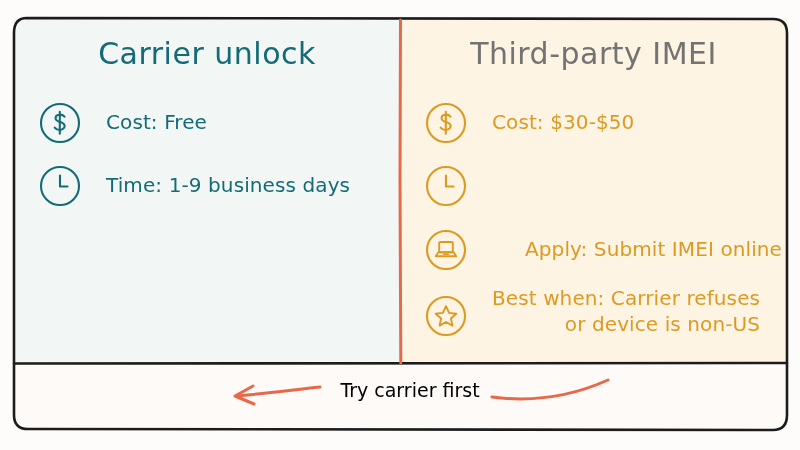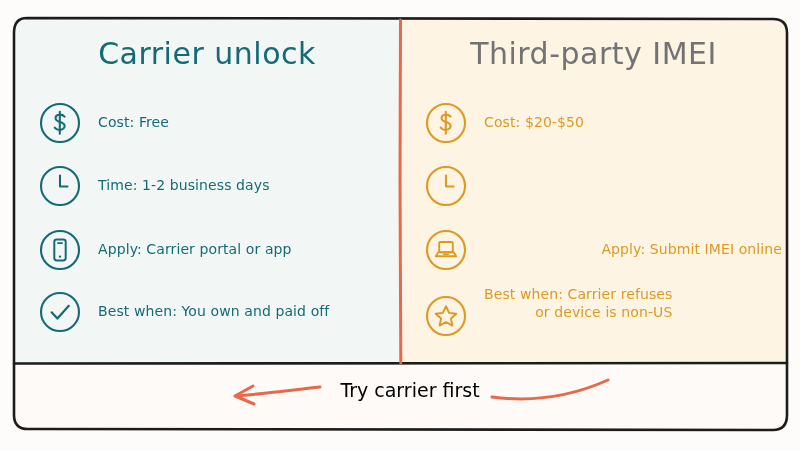--- a/index.html
+++ b/index.html
@@ -85,23 +85,24 @@
 
   .icon-badge {
     flex: 0 0 auto;
     width: 44px;
     height: 44px;
     display: block;
   }
 
   .row-text {
     font-family: "DejaVu Sans", sans-serif;
-    font-size: 14px;
+    font-size: 20px;
     line-height: 1.28;
     letter-spacing: 0.1px;
+    margin-left: 8px;
   }
   .text-teal  { color: #146B76; }
   .text-amber { color: #DD9A22; }
 
   
   .footer-note {
     position: absolute;
     left: 0; top: 0;
     width: 800px;
     height: 450px;
@@ -143,48 +144,32 @@
       <line x1="21.8" y1="10.8" x2="21.8" y2="32.8" stroke="#146B76" stroke-width="2.1" stroke-linecap="round"></line>
     </svg>
     <div class="row-text text-teal">Cost: Free</div>
   </div>
 
   <div class="row row-left" style="top:164px;">
     <svg class="icon-badge" viewBox="0 0 44 44">
       <circle cx="22" cy="22" r="19" fill="none" stroke="#146B76" stroke-width="2.1"></circle>
       <path d="M22 11.5 V22.5 H29.5" fill="none" stroke="#146B76" stroke-width="2.1" stroke-linecap="round" stroke-linejoin="round"></path>
     </svg>
-    <div class="row-text text-teal">Time: 1-2 business days</div>
-  </div>
-
-  <div class="row row-left" style="top:228px;">
-    <svg class="icon-badge" viewBox="0 0 44 44">
-      <circle cx="22" cy="22" r="19" fill="none" stroke="#146B76" stroke-width="2.1"></circle>
-      <rect x="16.3" y="11.6" width="11.4" height="20.8" rx="2.4" fill="none" stroke="#146B76" stroke-width="2"></rect>
-      <line x1="19.8" y1="15.1" x2="24.2" y2="15.1" stroke="#146B76" stroke-width="1.6" stroke-linecap="round"></line>
-      <circle cx="22" cy="28.7" r="1.15" fill="#146B76"></circle>
-    </svg>
-    <div class="row-text text-teal">Apply: Carrier portal or app</div>
-  </div>
-
-  <div class="row row-left" style="top:290px;">
-    <svg class="icon-badge" viewBox="0 0 44 44">
-      <circle cx="22" cy="22" r="19" fill="none" stroke="#146B76" stroke-width="2.1"></circle>
-      <path d="M13.6 22.3 L19.4 28.6 L30.8 15.8" fill="none" stroke="#146B76" stroke-width="2.2" stroke-linecap="round" stroke-linejoin="round"></path>
-    </svg>
-    <div class="row-text text-teal">Best when: You own and paid off</div>
-  </div>
+    <div class="row-text text-teal">Time: 1-9 business days</div>
+  </div>
+
+
 
   <div class="row row-right" style="top:101px;">
     <svg class="icon-badge" viewBox="0 0 44 44">
       <circle cx="22" cy="22" r="19" fill="none" stroke="#DD9A22" stroke-width="2.1"></circle>
       <path d="M26.5 15.6c-1.3-1.5-3.4-2.2-5.3-1.9-2.3.3-3.8 1.9-3.6 3.8.2 2 2 2.8 4.2 3.4 2.5.7 4.7 1.5 4.8 3.9.1 2.2-1.8 3.9-4.3 4.1-2.3.2-4.4-.7-5.6-2.3" fill="none" stroke="#DD9A22" stroke-width="2.1" stroke-linecap="round"></path>
       <line x1="21.8" y1="10.8" x2="21.8" y2="32.8" stroke="#DD9A22" stroke-width="2.1" stroke-linecap="round"></line>
     </svg>
-    <div class="row-text text-amber">Cost: $20-$50</div>
+    <div class="row-text text-amber">Cost: $30-$50</div>
   </div>
 
   <div class="row row-right" style="top:164px;">
     <svg class="icon-badge" viewBox="0 0 44 44">
       <circle cx="22" cy="22" r="19" fill="none" stroke="#DD9A22" stroke-width="2.1"></circle>
       <path d="M22 11.5 V22.5 H29.5" fill="none" stroke="#DD9A22" stroke-width="2.1" stroke-linecap="round" stroke-linejoin="round"></path>
     </svg>
   </div>
 
   <div class="row row-right" style="top:228px;justify-content:space-between;">

